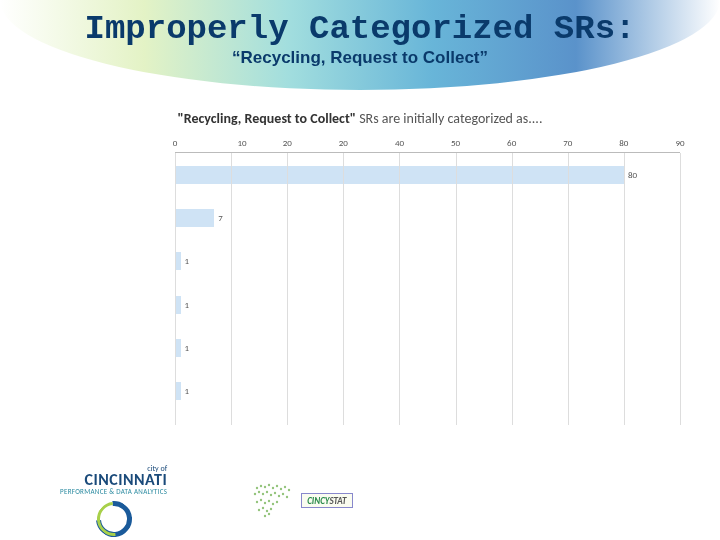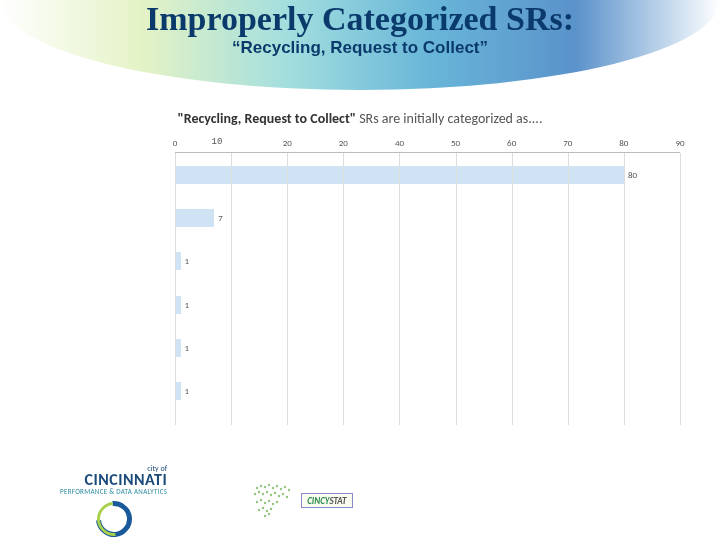--- a/index.html
+++ b/index.html
@@ -25,21 +25,22 @@
     border-radius: 0 0 50% 50% / 0 0 100% 100%;
     z-index: 0;
   }
   .title {
     position: relative;
     z-index: 1;
     text-align: center;
     font-size: 34px;
     font-weight: 700;
     color: #0a3a6b;
-    font-family: Liberation Serif, serif;
+    padding-top: 10px;
+    font-family: Liberation Mono, monospace;
   }
   .subtitle {
     position: relative;
     z-index: 1;
     text-align: center;
     font-size: 17px;
     font-weight: 700;
     color: #0a3a6b;
     font-family: "Comic Sans MS", "Segoe UI", Arial, sans-serif;
   }
@@ -223,21 +224,21 @@
 <h2 class="subtitle">“Recycling, Request to Collect”</h2>
 
 <div class="chart-area">
   <div class="chart-title">
     <b>"Recycling, Request to Collect"</b><span> SRs are initially categorized as....</span>
   </div>
   <div class="plot" id="plot">
     <div class="grid-area" id="grid">
       <div class="x-axis" id="xaxis">
           <div class="x-tick" style="left: 0px;">0</div>
-          <div class="x-tick" style="left: 42px; font-family: Liberation Mono, monospace;">10</div>
+          <div class="x-tick" style="left: 67px;">10</div>
           <div class="x-tick" style="left: 112.222px;">20</div>
           <div class="x-tick" style="left: 168.333px;">20</div>
           <div class="x-tick" style="left: 224.444px;">40</div>
           <div class="x-tick" style="left: 280.556px;">50</div>
           <div class="x-tick" style="left: 336.667px;">60</div>
           <div class="x-tick" style="left: 392.778px;">70</div>
           <div class="x-tick" style="left: 448.889px;">80</div>
           <div class="x-tick" style="left: 505px;">90</div>
         </div>
       <div class="bars" id="bars">

